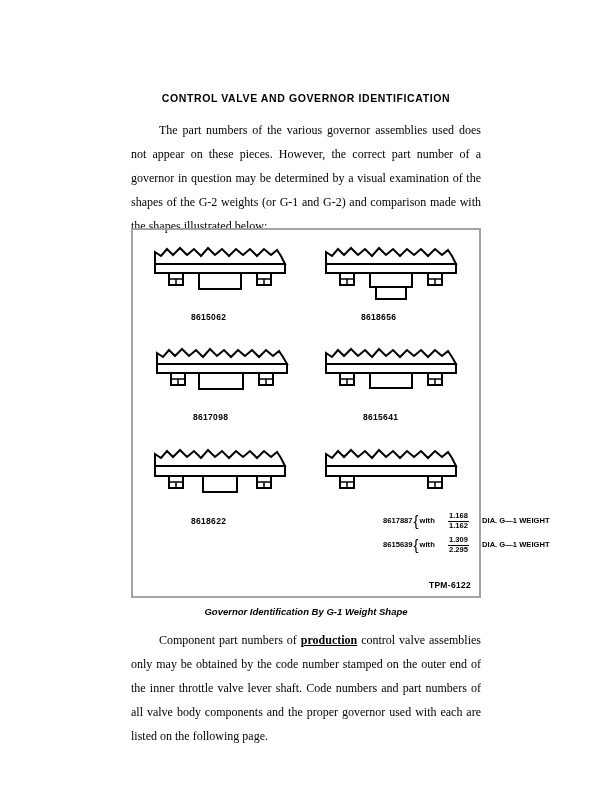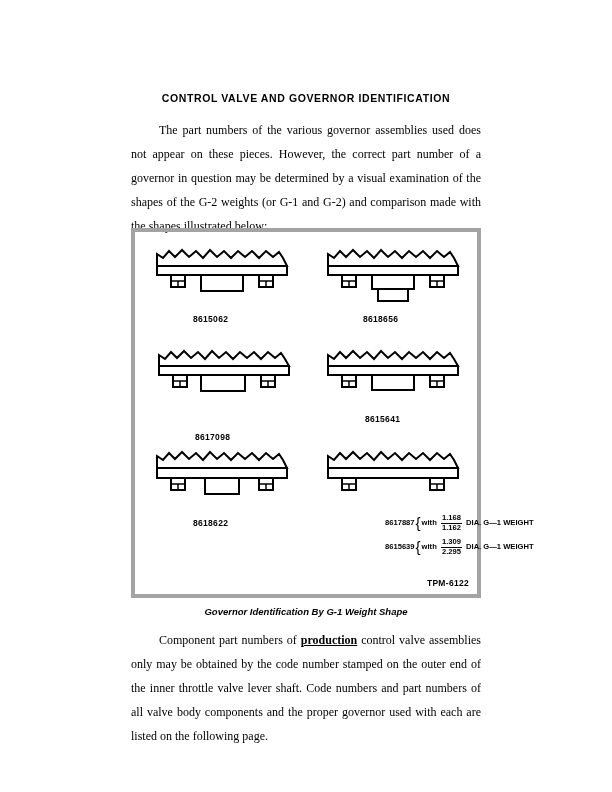--- a/index.html
+++ b/index.html
@@ -56,21 +56,21 @@
     width: 28px;
   }
   .underline-word { text-decoration: underline; font-weight: bold; }
 
   .figure-box {
     position: absolute;
     left: 131px;
     top: 228px;
     width: 350px;
     height: 370px;
-    border: 4px solid #a3a3a3;
+    border: 2px solid #a3a3a3;
     box-sizing: border-box;
     padding-left: 34px;
   }
 
   .tpm {
     position: absolute;
     right: 8px;
     bottom: 6px;
     font-family: "Liberation Sans", sans-serif;
     font-size: 8.5px;
@@ -135,21 +135,21 @@
     font-weight: normal;
     line-height: 10px;
     margin: 0 1px 0 1px;
   }
   .code-text { white-space: nowrap; }
   .frac {
     display: inline-block;
     vertical-align: middle;
     text-align: center;
     line-height: 8.5px;
-    margin: 0 2px;
+    margin: 0 11px;
   }
   .frac .num { border-bottom: 1px solid #000; display: block; padding: 0 1px; }
   .frac .den { display: block; padding: 0 1px; }
 </style>
 </head>
 <body>
 
 <div class="page">
 
   <div class="heading">CONTROL VALVE AND GOVERNOR IDENTIFICATION</div>
@@ -189,21 +189,21 @@
       <path d="M6,22 L6,11 L12,15 L18,8 L24,14 L31,7 L38,14 L45,8 L52,15 L59,7 L66,14 L73,8 L80,15 L87,8 L94,14 L101,8 L108,15 L115,8 L122,14 L128,9 L132,15 L136,22 Z" fill="none" stroke="#000" stroke-width="2"></path>
       <rect x="6" y="22" width="130" height="9" fill="none" stroke="#000" stroke-width="2"></rect>
       <rect x="48" y="31" width="44" height="16" fill="none" stroke="#000" stroke-width="2"></rect>
       <rect x="20" y="31" width="14" height="12" fill="none" stroke="#000" stroke-width="2"></rect>
       <rect x="108" y="31" width="14" height="12" fill="none" stroke="#000" stroke-width="2"></rect>
       <line x1="20" y1="37" x2="34" y2="37" stroke="#000" stroke-width="1.5"></line>
       <line x1="108" y1="37" x2="122" y2="37" stroke="#000" stroke-width="1.5"></line>
       <line x1="27" y1="37" x2="27" y2="43" stroke="#000" stroke-width="1.5"></line>
       <line x1="115" y1="37" x2="115" y2="43" stroke="#000" stroke-width="1.5"></line>
     </svg>
-    <div class="gov-label" style="left:60px; top:200px;">8617098</div>
+    <div class="gov-label" style="left:60px; top:182px;">8617098</div>
 
     <svg class="gov" style="left:185px; top:112px;" width="150" height="70" viewBox="0 0 150 70">
       <path d="M8,22 L8,11 L14,15 L20,8 L26,14 L33,7 L40,14 L47,8 L54,15 L61,7 L68,14 L75,8 L82,15 L89,8 L96,14 L103,8 L110,15 L117,8 L124,14 L130,9 L134,15 L138,22 Z" fill="none" stroke="#000" stroke-width="2"></path>
       <rect x="8" y="22" width="130" height="9" fill="none" stroke="#000" stroke-width="2"></rect>
       <rect x="52" y="31" width="42" height="15" fill="none" stroke="#000" stroke-width="2"></rect>
       <rect x="22" y="31" width="14" height="12" fill="none" stroke="#000" stroke-width="2"></rect>
       <rect x="110" y="31" width="14" height="12" fill="none" stroke="#000" stroke-width="2"></rect>
       <line x1="22" y1="37" x2="36" y2="37" stroke="#000" stroke-width="1.5"></line>
       <line x1="110" y1="37" x2="124" y2="37" stroke="#000" stroke-width="1.5"></line>
       <line x1="29" y1="37" x2="29" y2="43" stroke="#000" stroke-width="1.5"></line>

